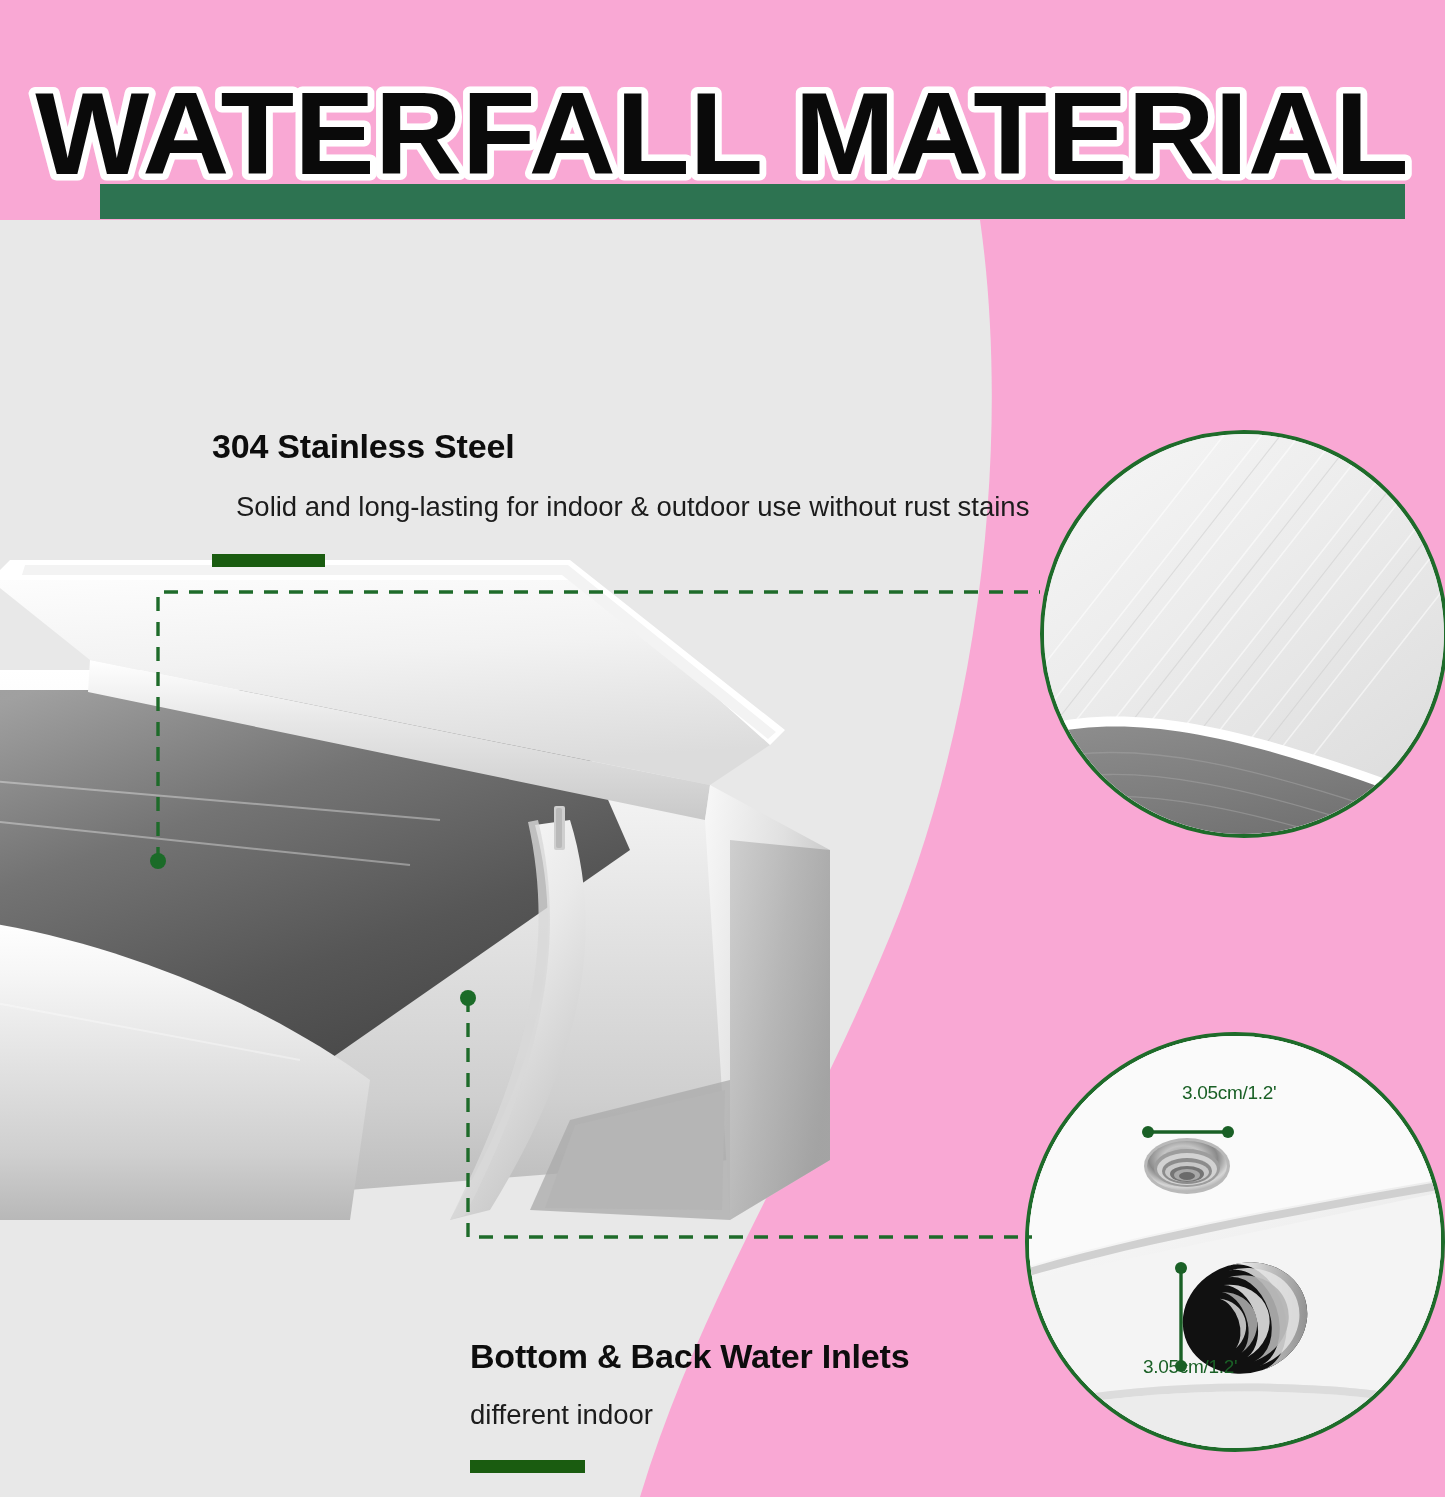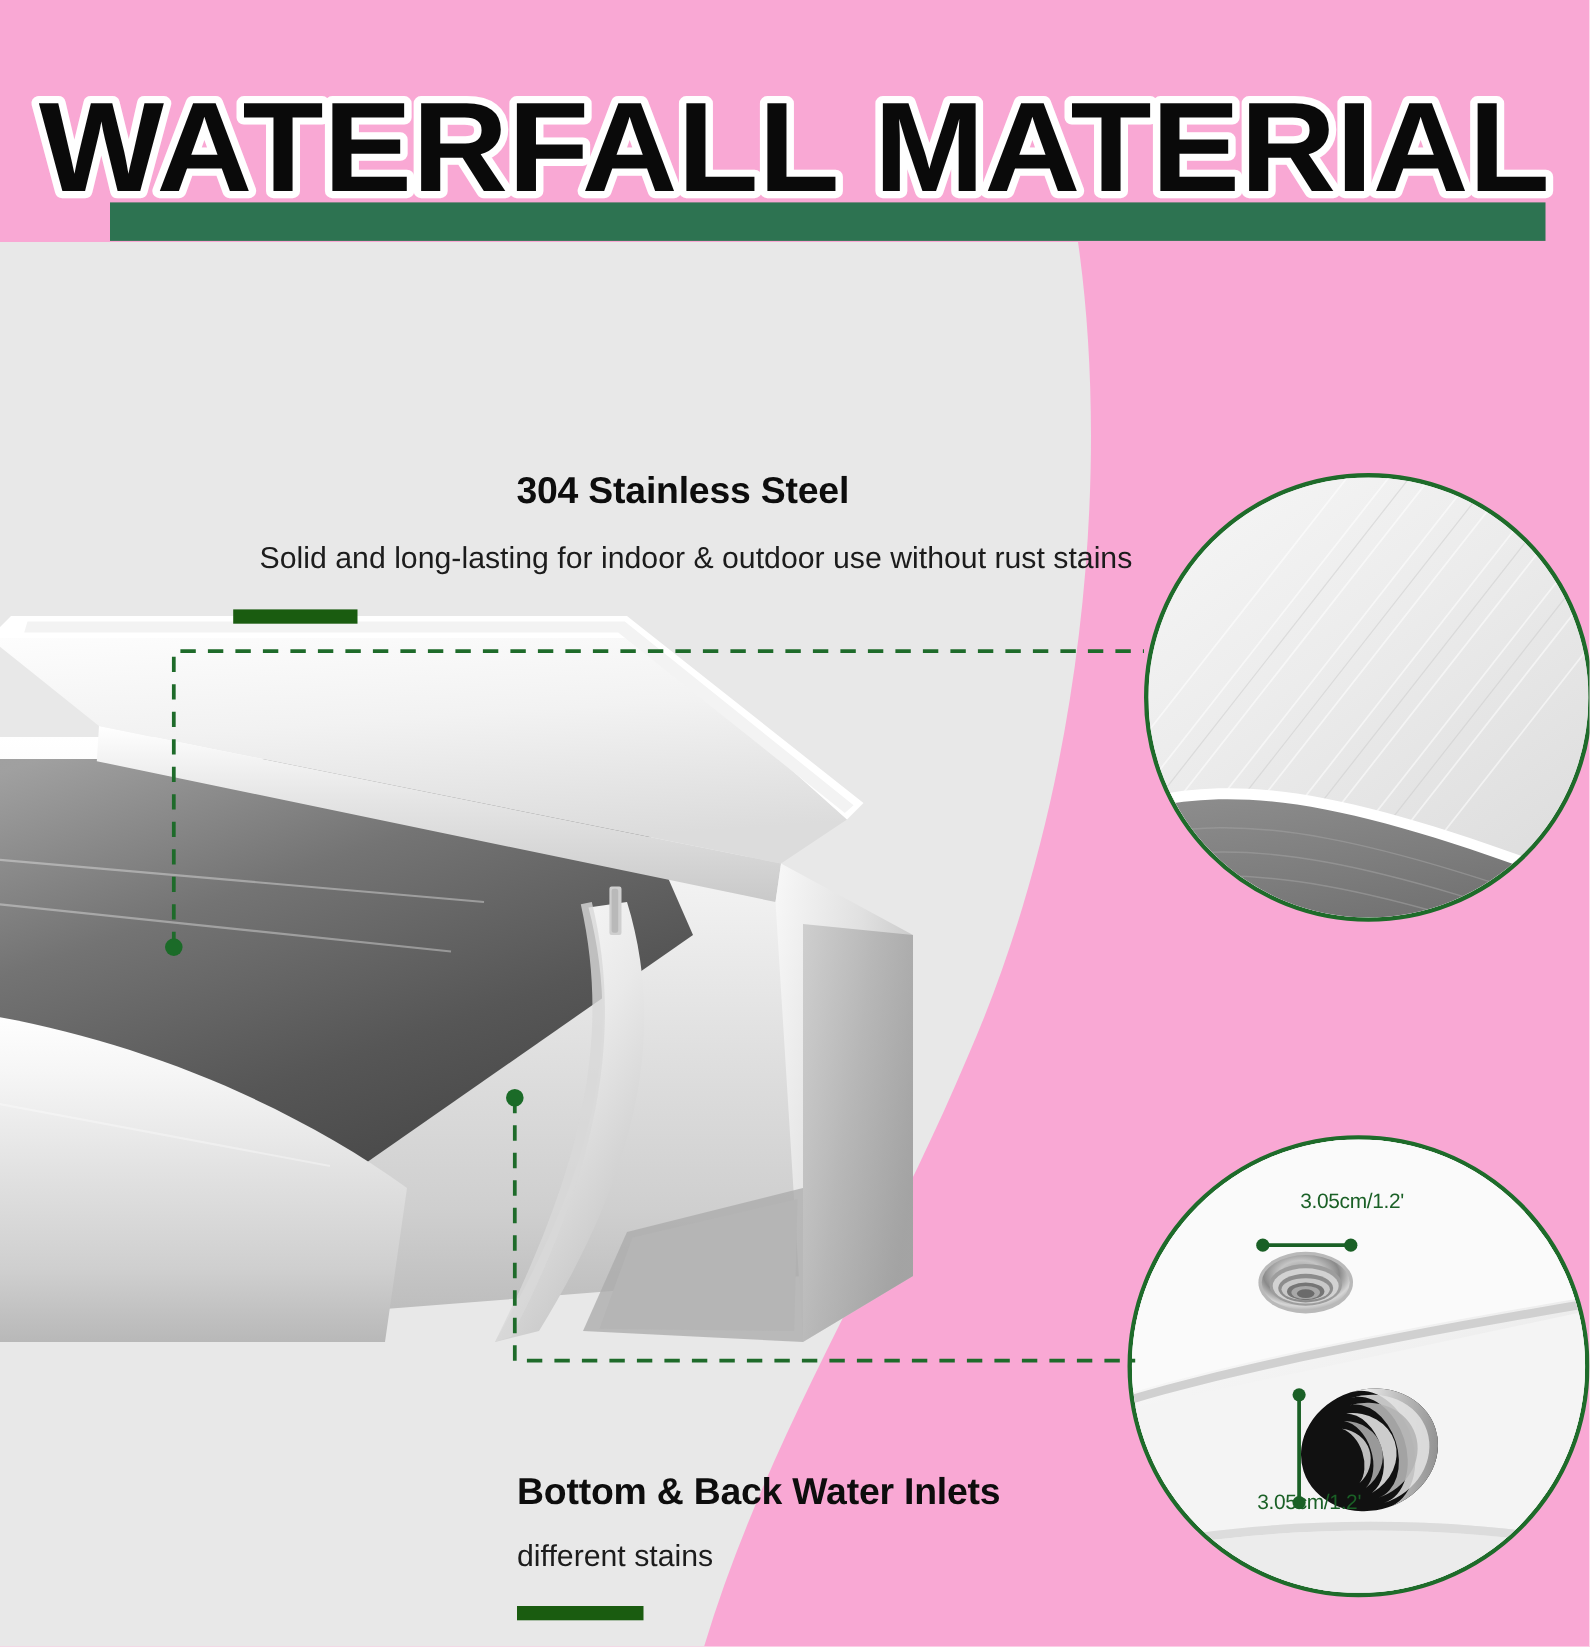--- a/index.html
+++ b/index.html
@@ -18,21 +18,21 @@
              text-align:center;}
   .hdr-title svg{display:block;}
 
   
   .feat{position:absolute;z-index:6;}
   .feat-h{font-size:34px;font-weight:bold;color:#0d0d0d;letter-spacing:-0.2px;
           white-space:nowrap;line-height:1.1;}
   .feat-p{font-size:27.5px;color:#1c1c1c;line-height:1.62;font-weight:400;}
   .feat-rule{height:13px;background:#1a5c10;}
 
-  #feat-steel{left:212px;top:428px;text-align:center;}
+  #feat-steel{left:212px;top:428px;}
   #feat-steel .feat-p{margin-top:20px;white-space:nowrap;margin-left:24px;}
   #feat-steel .feat-rule{width:113px;margin-top:24px;}
 
   #feat-inlets{left:470px;top:1290px;margin-top:48px;}
   #feat-inlets .feat-p{margin-top:18px;width:560px;}
   #feat-inlets .feat-rule{width:115px;margin-top:22px;}
 
   
   .product{position:absolute;left:-30px;top:520px;width:900px;height:700px;z-index:4;}
 
@@ -168,21 +168,21 @@
 
   <div class="feat" id="feat-steel">
     <div class="feat-h">304 Stainless Steel</div>
     <div class="feat-p">Solid and long-lasting for indoor &amp; outdoor use without rust stains</div>
     <div class="feat-rule"></div>
   </div>
 
   <div class="feat" id="feat-inlets">
     <div class="feat-h">Bottom &amp; Back Water Inlets</div>
     <div class="feat-p">
-      <div>different stains</div>
+      <div>different indoor</div>
     </div>
     <div class="feat-rule"></div>
   </div>
 
   <div class="circle" id="circle-steel">
     <svg viewBox="0 0 400 400" preserveAspectRatio="xMidYMid slice">
       <defs>
         <linearGradient id="cs-upper" x1="0.15" y1="0" x2="0.85" y2="1">
           <stop offset="0%" stop-color="#f5f5f5"></stop>
           <stop offset="40%" stop-color="#ececec"></stop>

